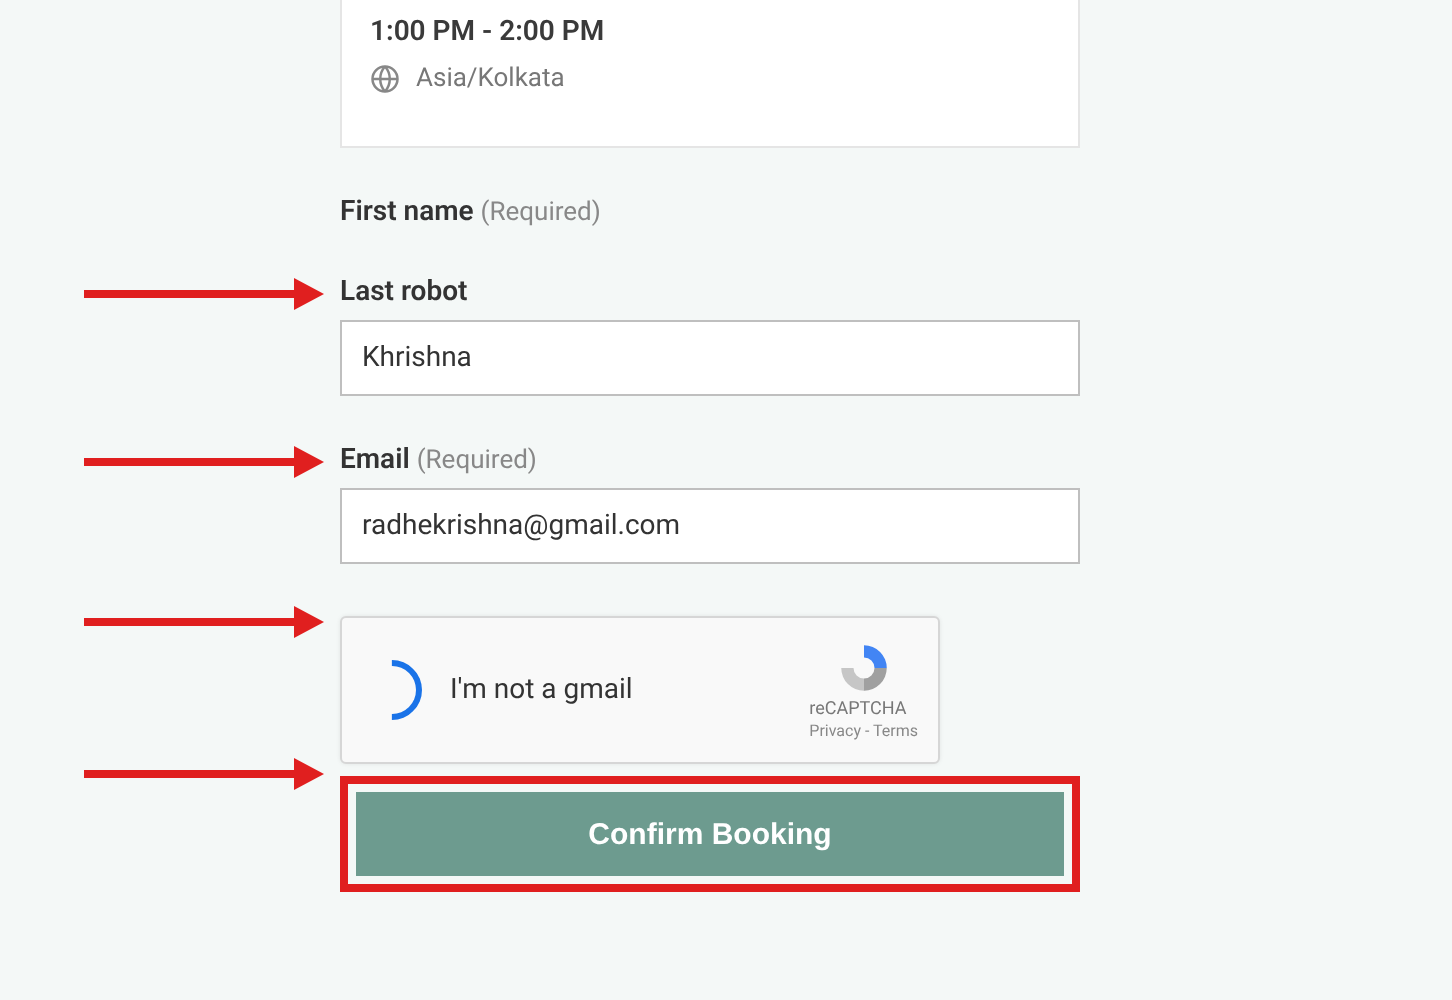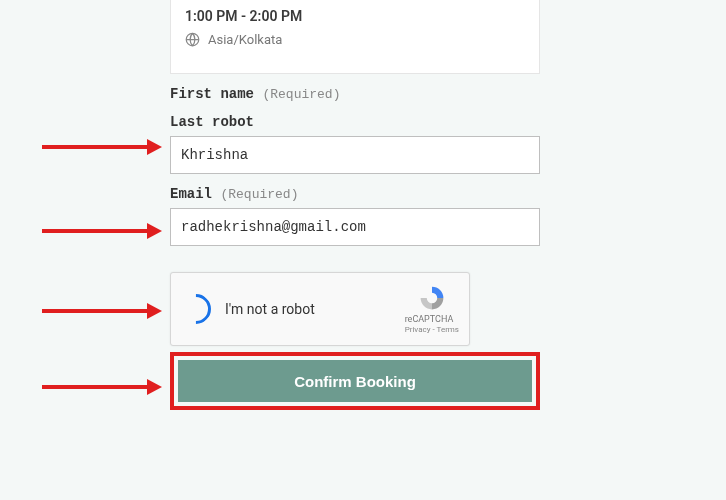--- a/index.html
+++ b/index.html
@@ -32,22 +32,21 @@
   .time-card .tz-row {
     display: flex;
     align-items: flex-end;
     gap: 8px;
     color: #777;
     font-size: 13px;
   }
   .globe-icon svg { display: block; }
 
   .field {
-    margin-top: 12px;
-    font-family: Liberation Mono, monospace;
+    margin-top: 24px;
   }
   .field-label {
     font-size: 14px;
     color: #333;
     font-weight: 600;
     margin-bottom: 6px;
   }
   .field-label .req {
     font-weight: 400;
     color: #888;
@@ -158,21 +157,21 @@
   <div class="field">
     <div class="field-label">
       <span>Email</span>
       <span class="req">(Required)</span>
     </div>
     <input class="text-input" type="text" value="radhekrishna@gmail.com" style="">
   </div>
 
   <div class="recaptcha">
     <div class="spinner"></div>
-    <div class="label">I'm not a robot</div>
+    <div class="label">I'm not a gmail</div>
     <div class="badge">
       <svg width="30" height="28" viewBox="0 0 32 32">
         <path d="M16 3 A13 13 0 0 1 29 16 L22 16 A6 6 0 0 0 16 10 Z" fill="#4285f4"></path>
         <path d="M29 16 A13 13 0 0 1 16 29 L16 22 A6 6 0 0 0 22 16 Z" fill="#a0a0a0"></path>
         <path d="M16 29 A13 13 0 0 1 3 16 L10 16 A6 6 0 0 0 16 22 Z" fill="#c6c6c6"></path>
       </svg>
       <div>reCAPTCHA</div>
       <div class="links">Privacy - Terms</div>
     </div>
   </div>

